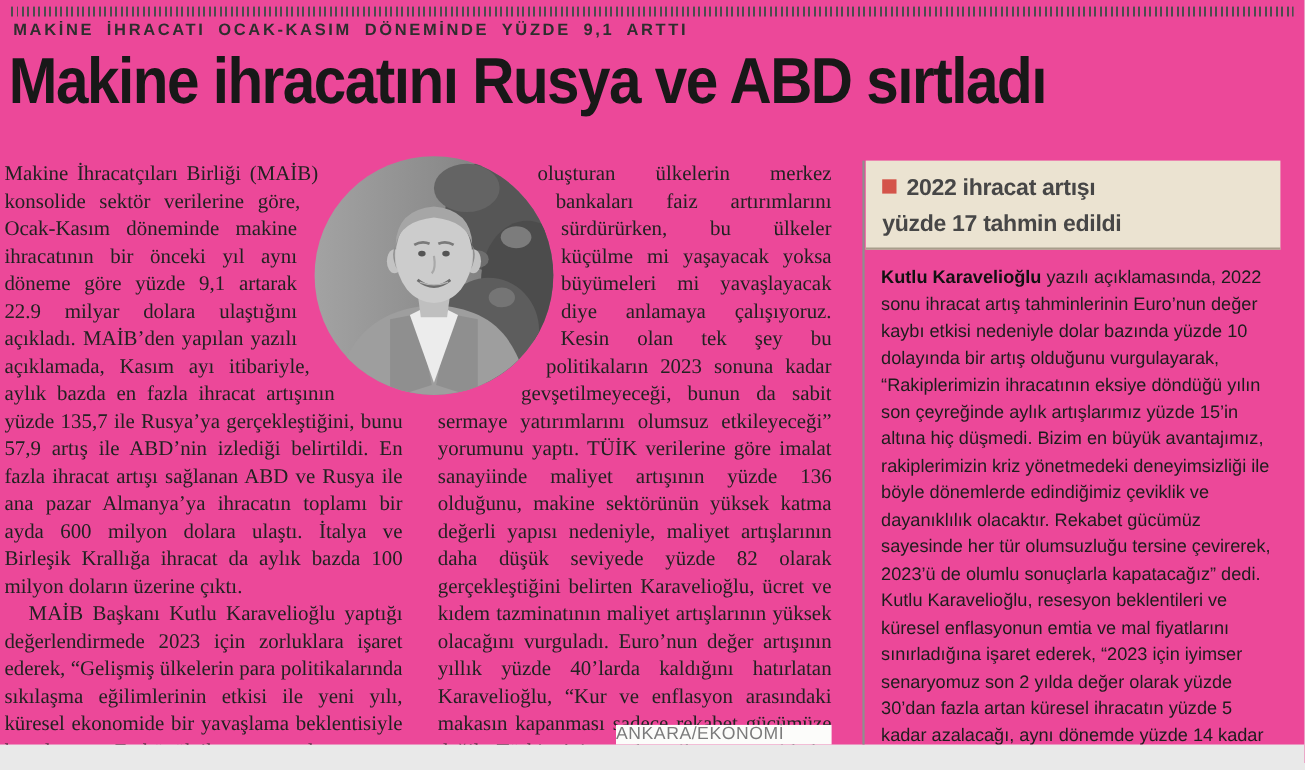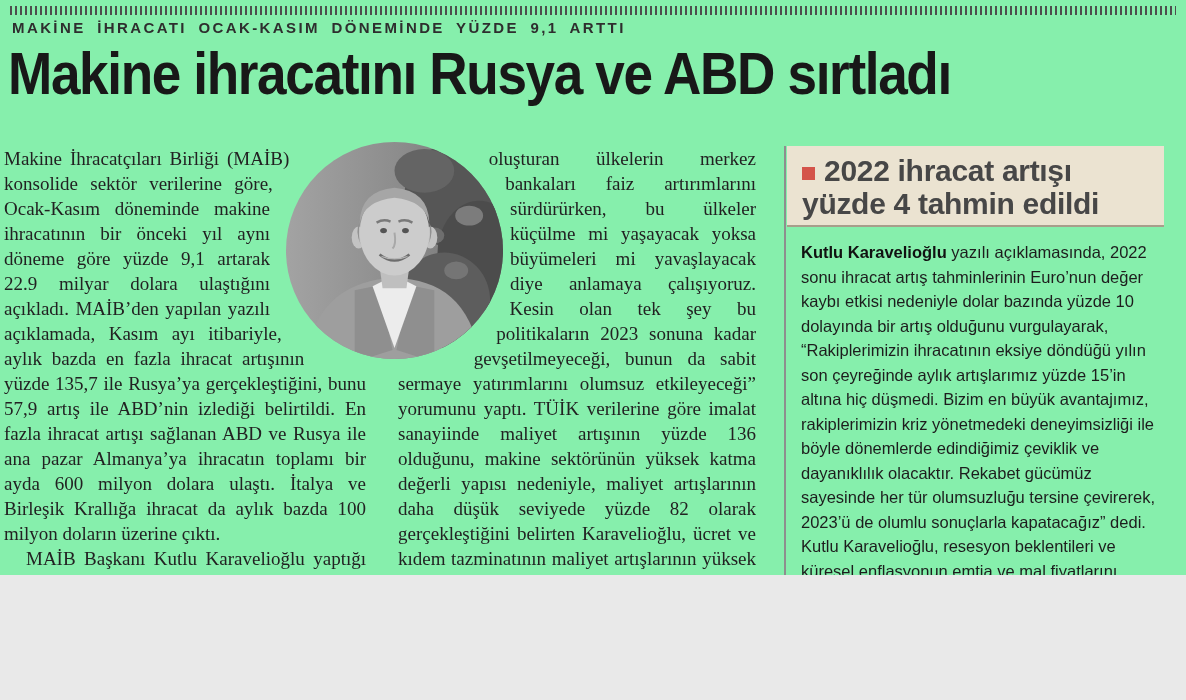--- a/index.html
+++ b/index.html
@@ -1,19 +1,19 @@
 <!DOCTYPE html>
 <html lang="tr"><head>
 <meta charset="utf-8">
 <style>
   html,body{margin:0;padding:0;background:#e9e9e9;}
   #page{
     position:relative;
-    width:1186px;height:575px;
-    background:#86efac;
+    width:1186px;height:677px;
+    background:#ec4899;
     overflow:hidden;
     font-family:"Liberation Serif", serif;
     color:#222;
   }
   
   .rule-top{
     position:absolute;left:10px;top:6px;width:1166px;height:9px;
     background:repeating-linear-gradient(to right,#4d4d4d 0 1.6px,transparent 1.6px 5px);
   }
   .kicker{
@@ -62,21 +62,21 @@
   .sidebar-divider{
     position:absolute;left:784px;top:146px;width:2px;height:552px;background:#8e8e8e;
   }
   .sidebar-titlebox{
     position:absolute;left:787px;top:146px;width:377px;height:81px;
     background:#ebe3d1;border-bottom:2px solid #a89e8b;
     box-sizing:border-box;padding:8px 0 0 15px;
     font-family:"Liberation Sans",sans-serif;
   }
   .sidebar-title-line{
-    display:block;font-weight:bold;font-size:30px;line-height:33px;color:#474747;
+    display:block;font-weight:bold;font-size:21px;line-height:33px;color:#474747;
     letter-spacing:-0.3px;
   }
   .bullet{
     display:inline-block;width:13px;height:13px;background:#d4544a;
     margin-right:9px;position:relative;top:-1px;
   }
   .sidebar-body{
     position:absolute;left:801px;top:240px;width:364px;height:450px;overflow:hidden;
     font-family:"Liberation Sans",sans-serif;
     font-size:16.5px;line-height:24.5px;color:#1d1d1d;text-align:left;
@@ -158,20 +158,20 @@
         <path d="M95,114 Q110,126 125,114" stroke="#6d6d6d" stroke-width="2.6" fill="none"></path>
         <path d="M97,116 Q110,121 123,116" stroke="#b5b5b5" stroke-width="1.2" fill="none"></path>
       </g>
     </svg>
   </div>
 
   <div class="sidebar-divider"></div>
 
   <div class="sidebar-titlebox">
     <span class="sidebar-title-line"><span class="bullet"></span><span>2022 ihracat artışı</span></span>
-    <span class="sidebar-title-line">yüzde 4 tahmin edildi</span>
+    <span class="sidebar-title-line">yüzde 17 tahmin edildi</span>
   </div>
 
   <div class="sidebar-body">
     <p style="margin:0"><b>Kutlu Karavelioğlu</b><span> yazılı açıklamasında, 2022 sonu ihracat artış tahminlerinin Euro’nun değer kaybı etkisi nedeniyle dolar bazında yüzde 10 dolayında bir artış olduğunu vurgulayarak, “Rakiplerimizin ihracatının eksiye döndüğü yılın son çeyreğinde aylık artışlarımız yüzde 15’in altına hiç düşmedi. Bizim en büyük avantajımız, rakiplerimizin kriz yönetmedeki deneyimsizliği ile böyle dönemlerde edindiğimiz çeviklik ve dayanıklılık olacaktır. Rekabet gücümüz sayesinde her tür olumsuzluğu tersine çevirerek, 2023’ü de olumlu sonuçlarla kapatacağız” dedi. Kutlu Karavelioğlu, resesyon beklentileri ve küresel enflasyonun emtia ve mal fiyatlarını sınırladığına işaret ederek, “2023 için iyimser senaryomuz son 2 yılda değer olarak yüzde 30’dan fazla artan küresel ihracatın yüzde 5 kadar azalacağı, aynı dönemde yüzde 14 kadar artan mal miktarının ise seviyesini koruyacağı yönünde. Bu durumun küresel makine fiyatlarına da yansıyacağı ve rekabetin kızışacağı aşikâr.” değerlendirmesinde bulundu.</span></p>
   </div>
 
 </div>
 
 </body></html>

